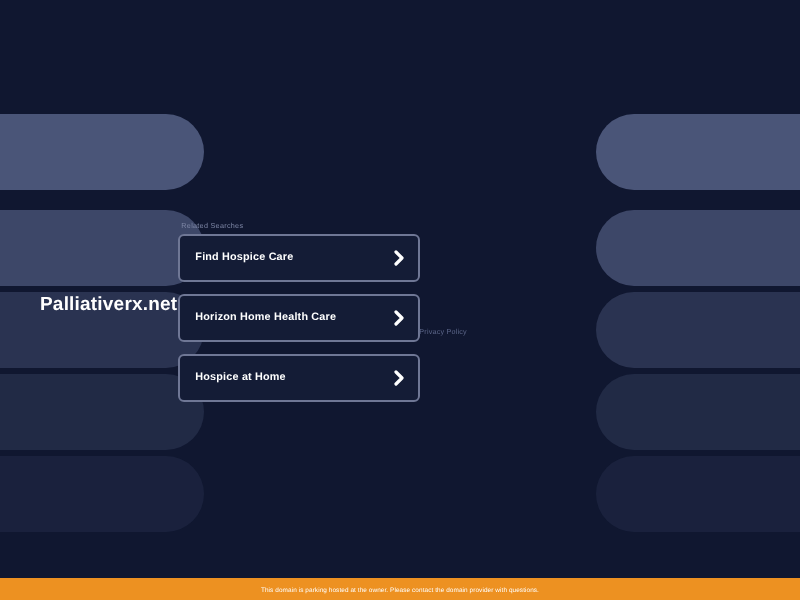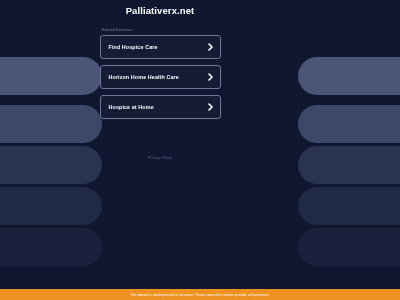--- a/index.html
+++ b/index.html
@@ -40,22 +40,23 @@
   .pill.r3 { top: 187px; opacity: 0.30; }
   .pill.r4 { top: 228px; opacity: 0.18; }
 
   
   .content {
     position: relative;
     z-index: 2;
     width: 320px;
     height: 300px;
     display: flex;
-    flex-direction: column;
+    flex-direction: row;
     align-items: center;
+    margin-left: 20px;
   }
 
   .site-title {
     margin-top: 5px;
     font-size: 9.5px;
     font-weight: bold;
     color: #ffffff;
     letter-spacing: 0.1px;
   }
 

